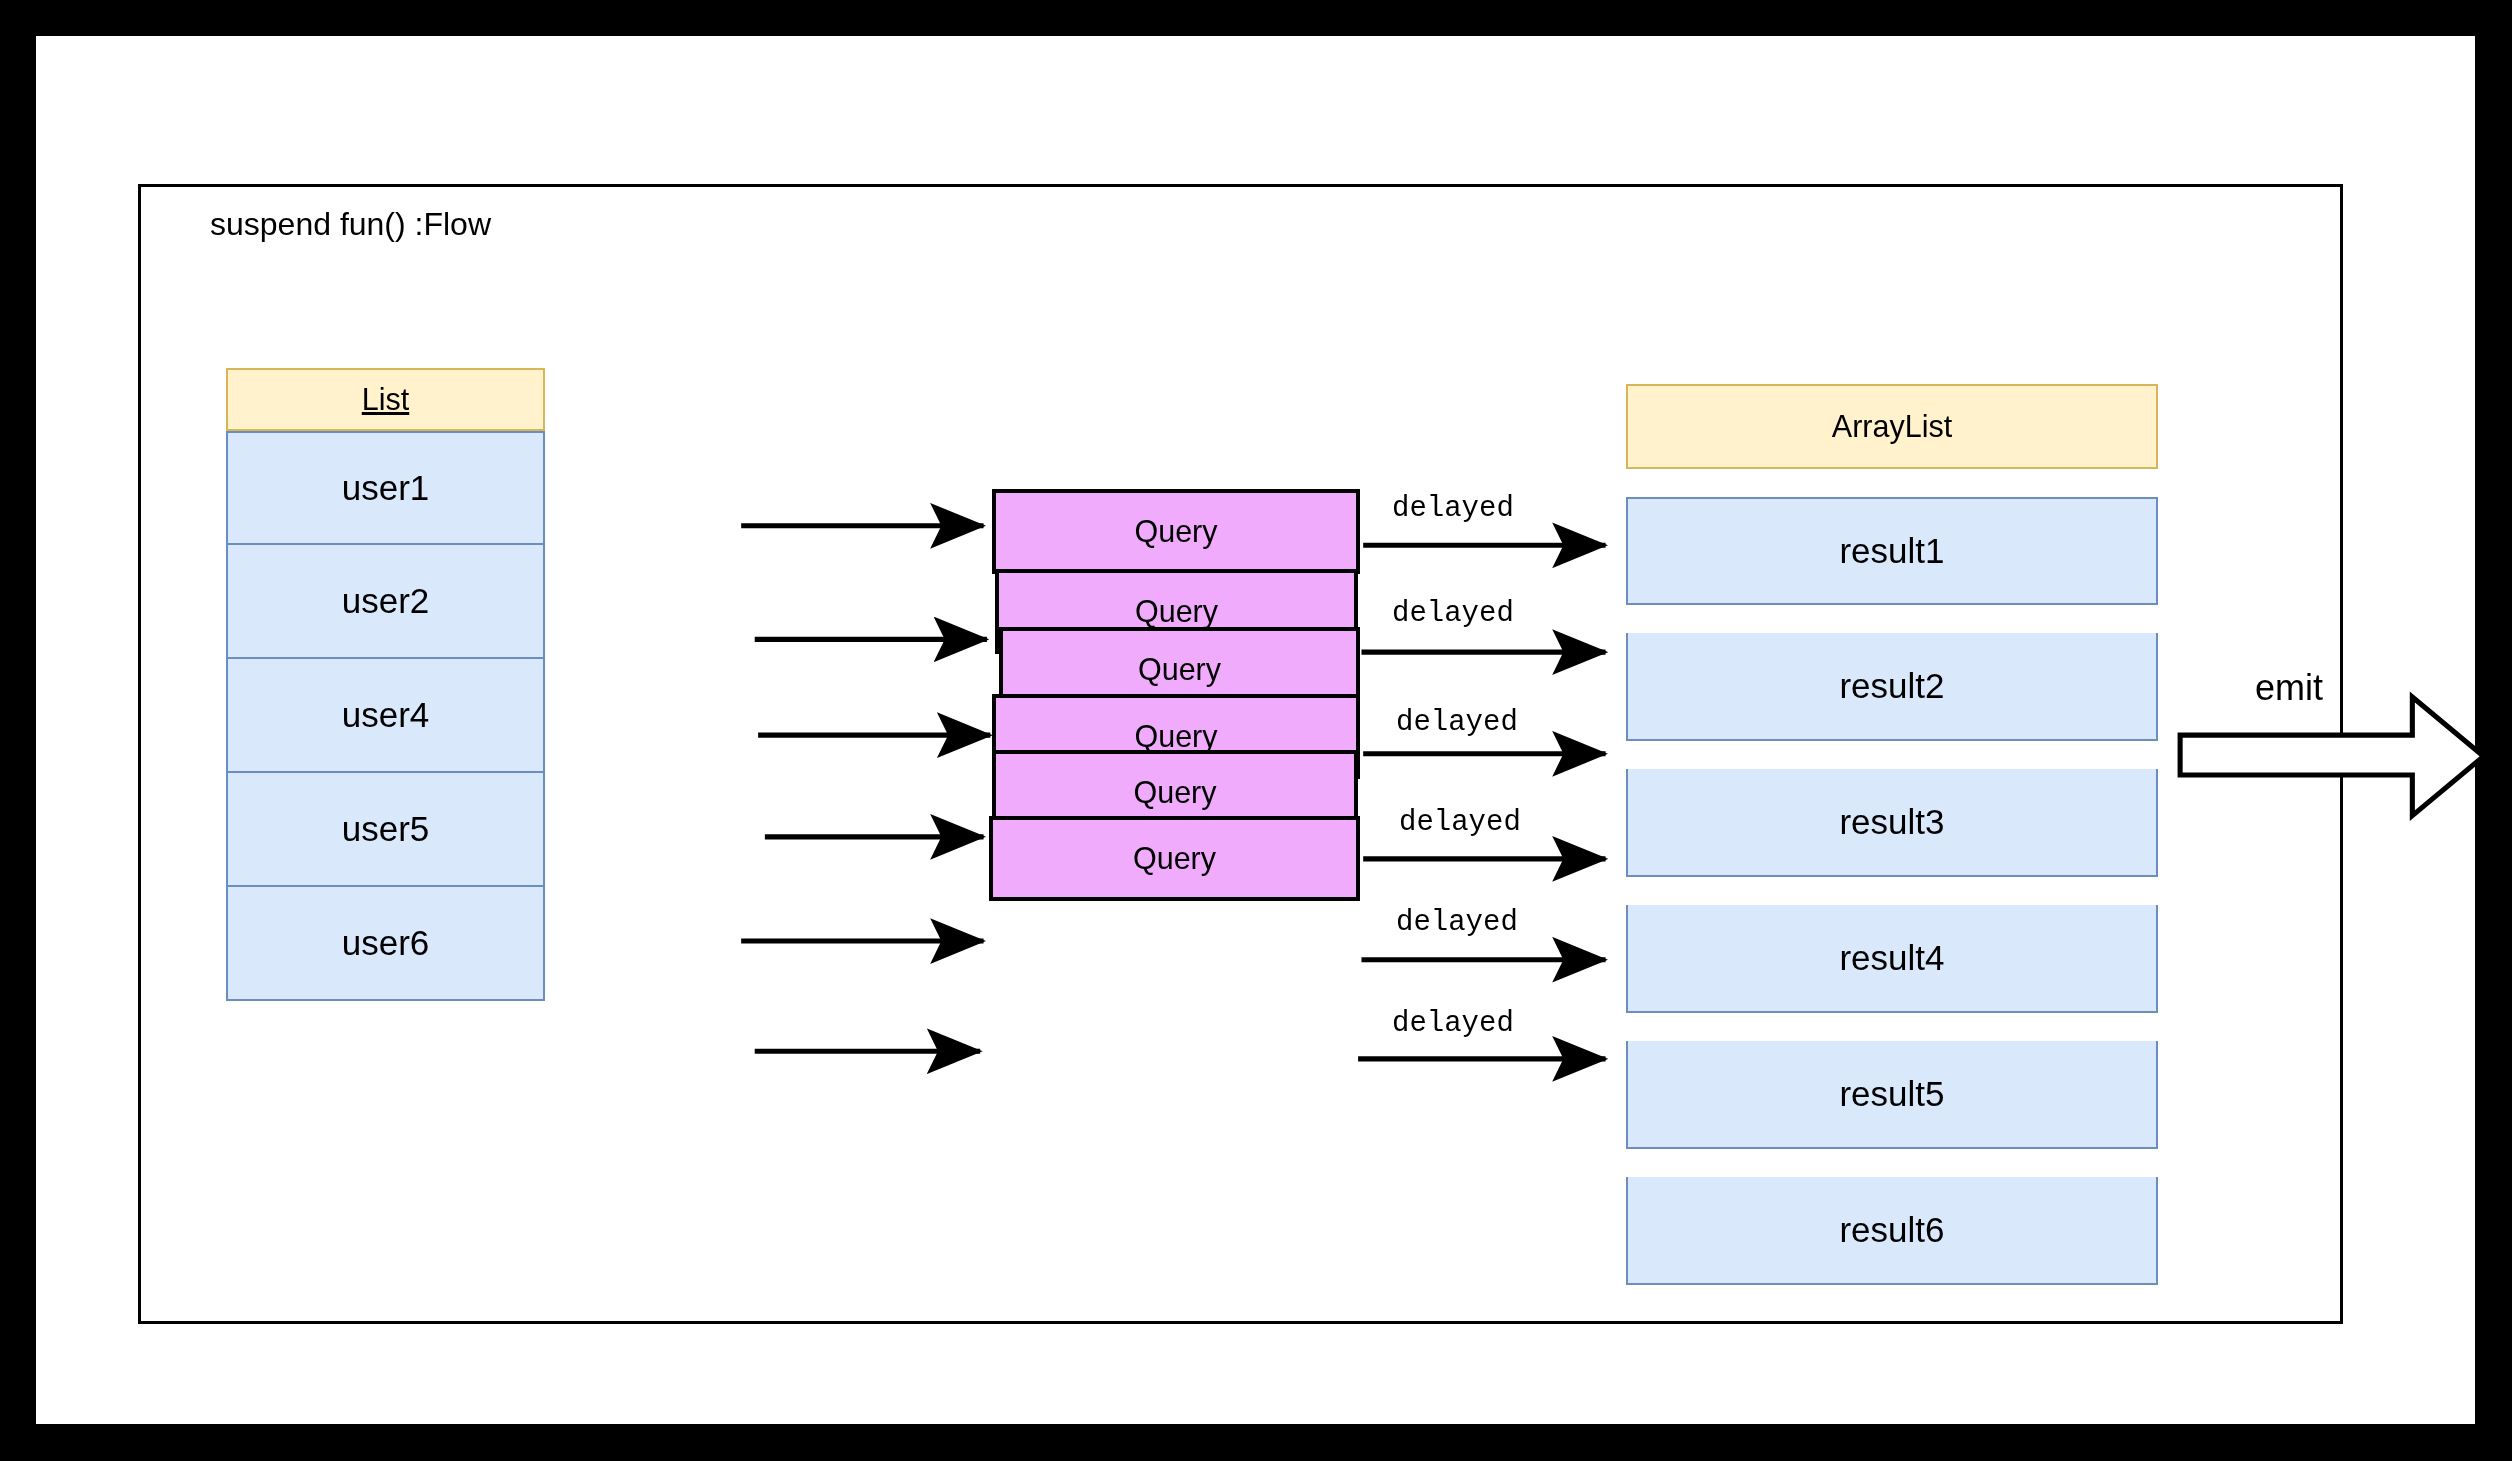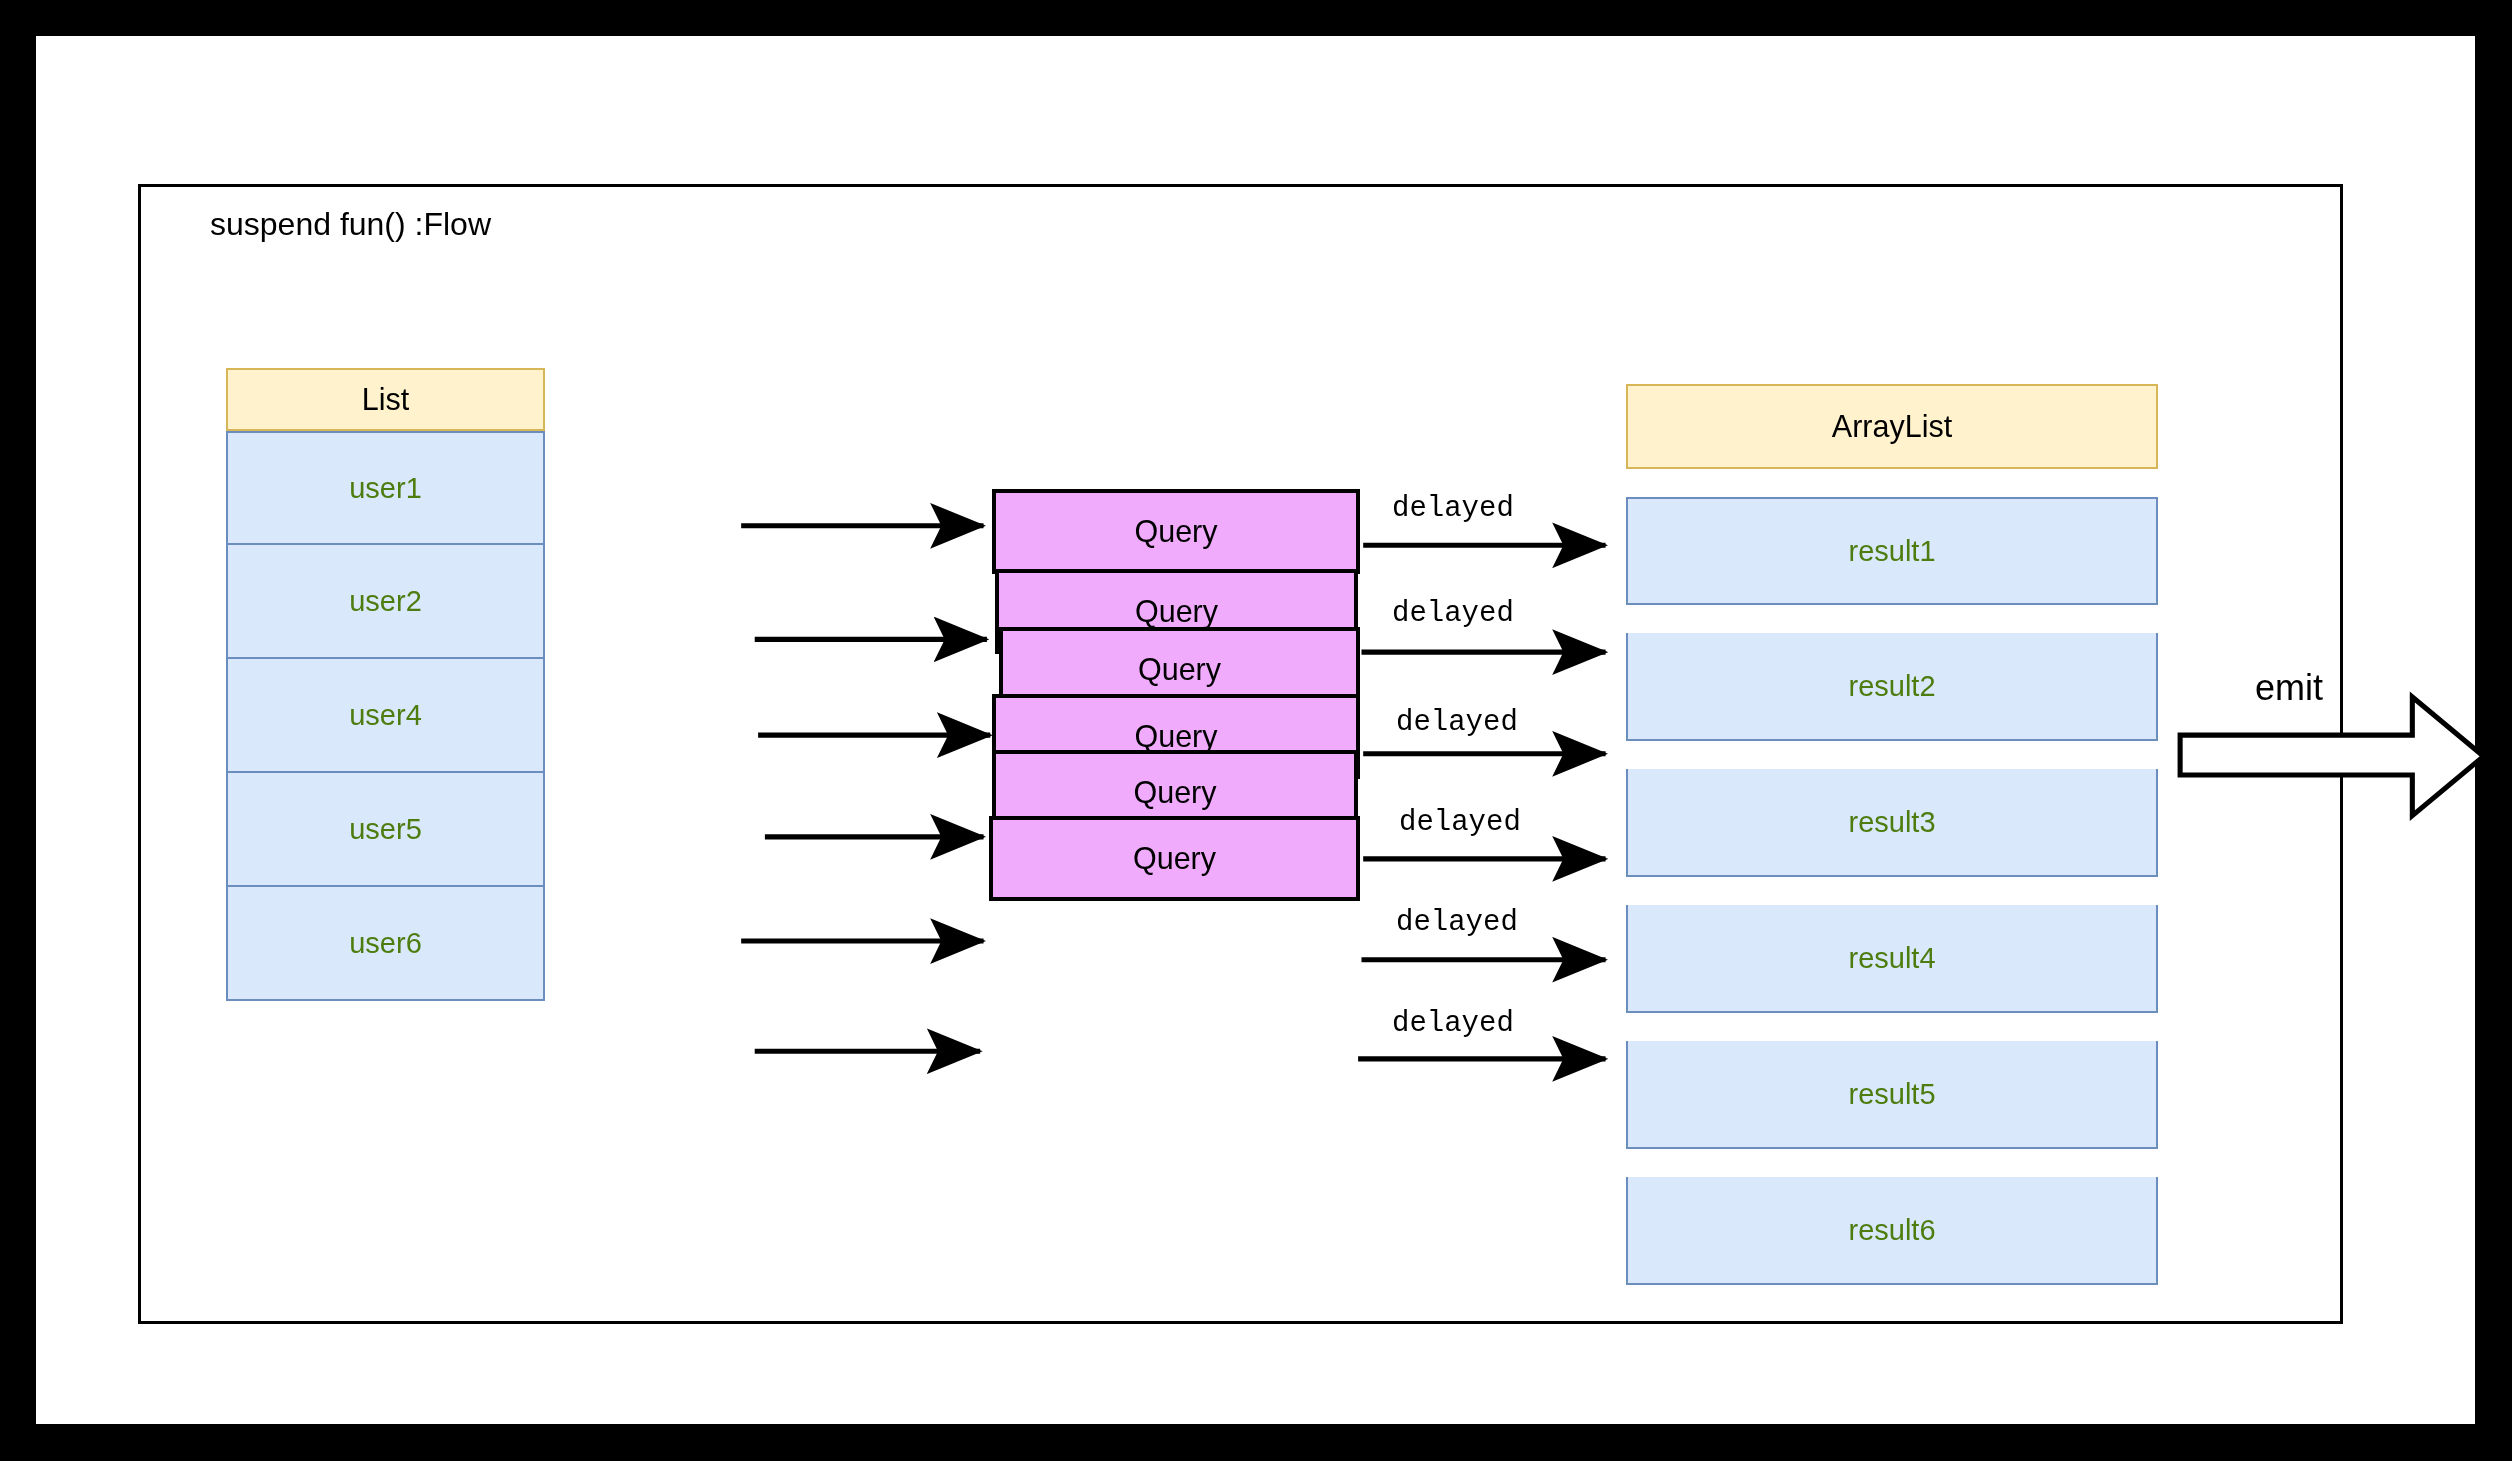--- a/index.html
+++ b/index.html
@@ -15,25 +15,25 @@
   #fn-label{position:absolute;left:174px;top:170px;font-size:32px;color:#000000;
             letter-spacing:0px;white-space:nowrap;}
 
   
   .tbl{position:absolute;box-sizing:border-box;}
   .tbl .hdr{box-sizing:border-box;background:#fff2cc;border:2.5px solid #d6b656;
             display:flex;align-items:center;justify-content:center;
             font-size:30.5px;color:#000000;}
   .tbl .row{box-sizing:border-box;background:#dae8fc;border:2.5px solid #6c8ebf;
             border-top-width:0;display:flex;align-items:center;justify-content:center;
-            font-size:29px;color:#4d7c0f;}
+            font-size:35px;color:#000000;}
   .tbl .row.first{border-top-width:2.5px;}
 
   #list-table{left:190px;top:332px;width:319px;}
-  #list-table .hdr{height:63px;}
+  #list-table .hdr{height:63px;text-decoration:underline;}
   #list-table .row{height:114px;}
 
   #arraylist-table{left:1578px;top:348px;width:544px;padding-left:12px;}
   #arraylist-table .hdr{height:85px;}
   #arraylist-table .row{height:108px;margin-top:28px;}
 
   
   .query-box{position:absolute;box-sizing:border-box;background:#f0abfc;
              border:4.2px solid #000000;display:flex;align-items:center;
              justify-content:center;font-size:30.5px;color:#000000;}

